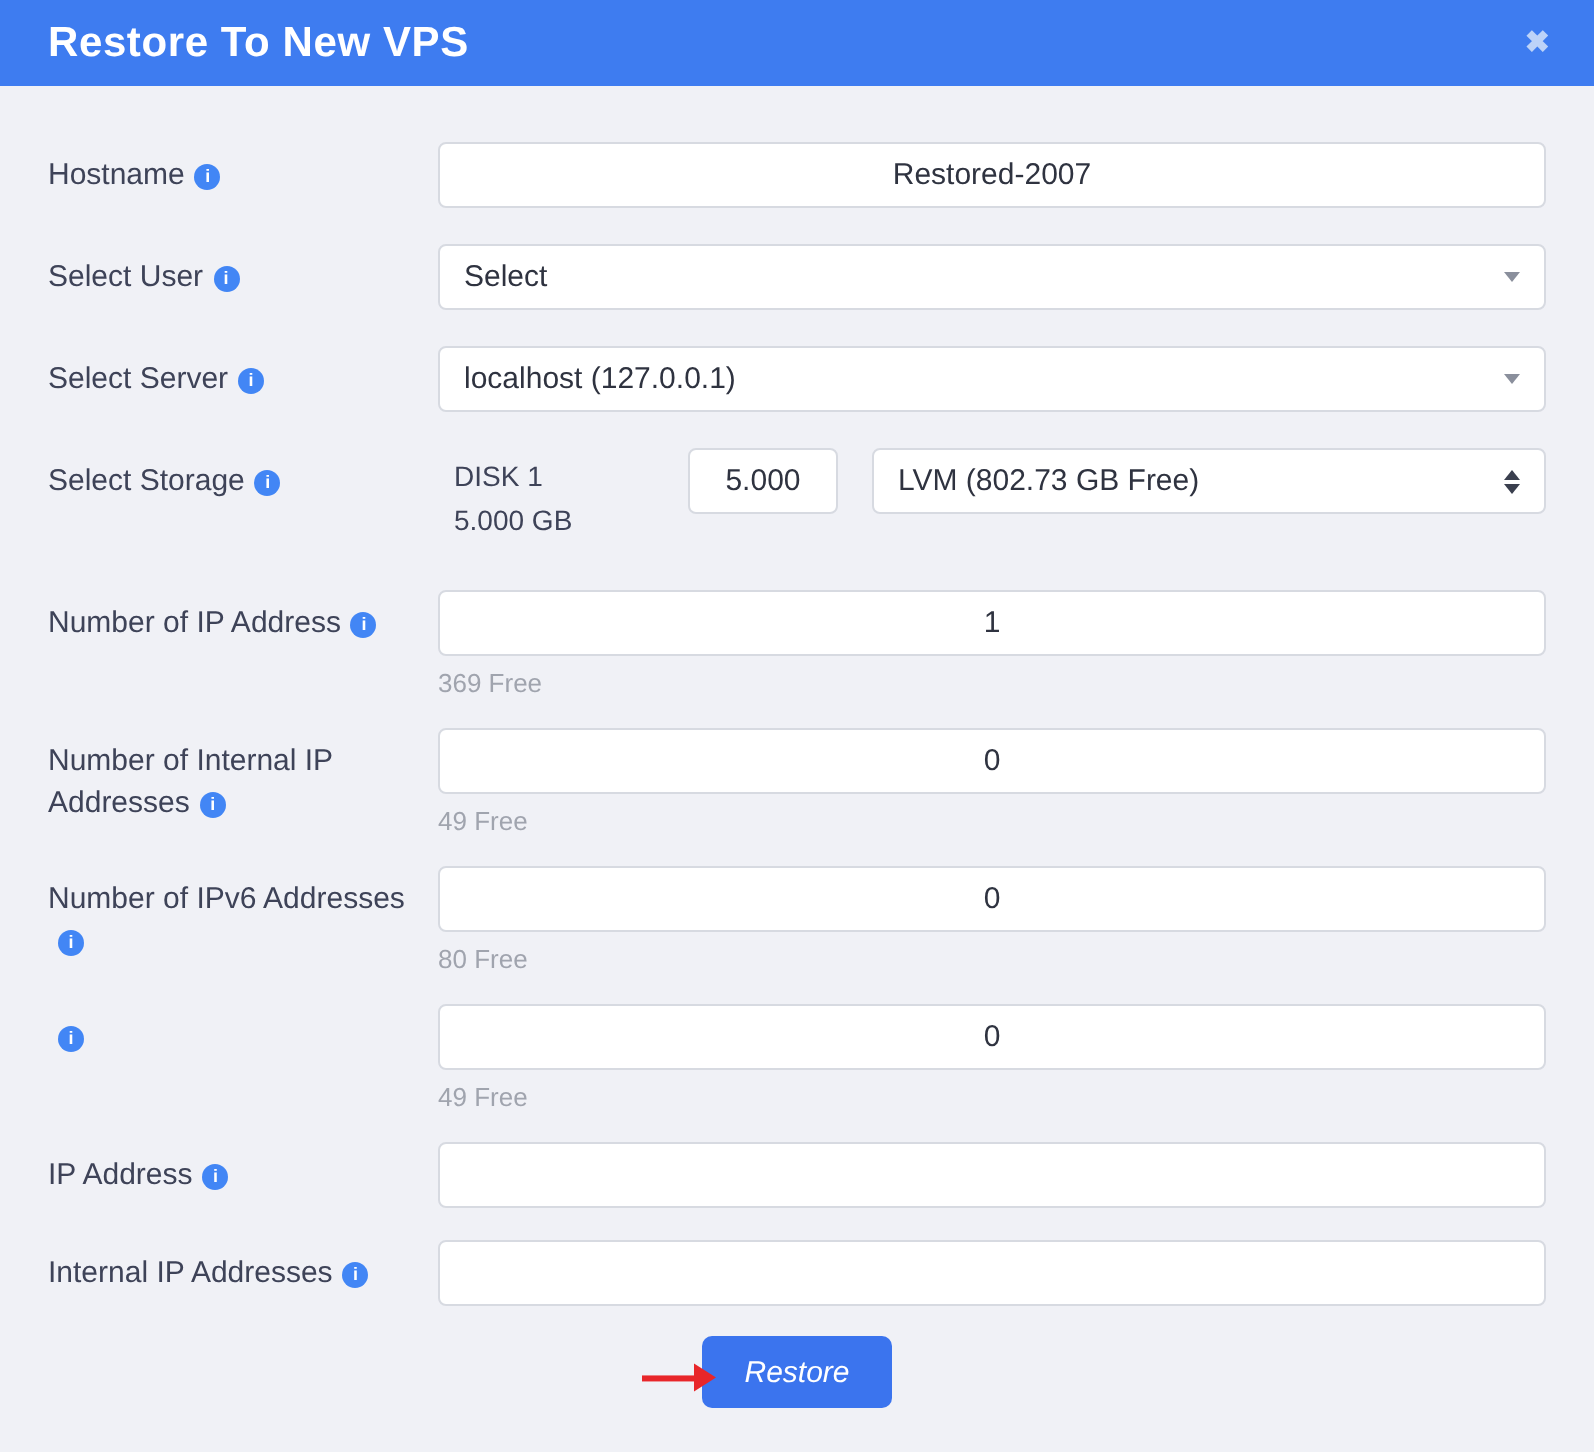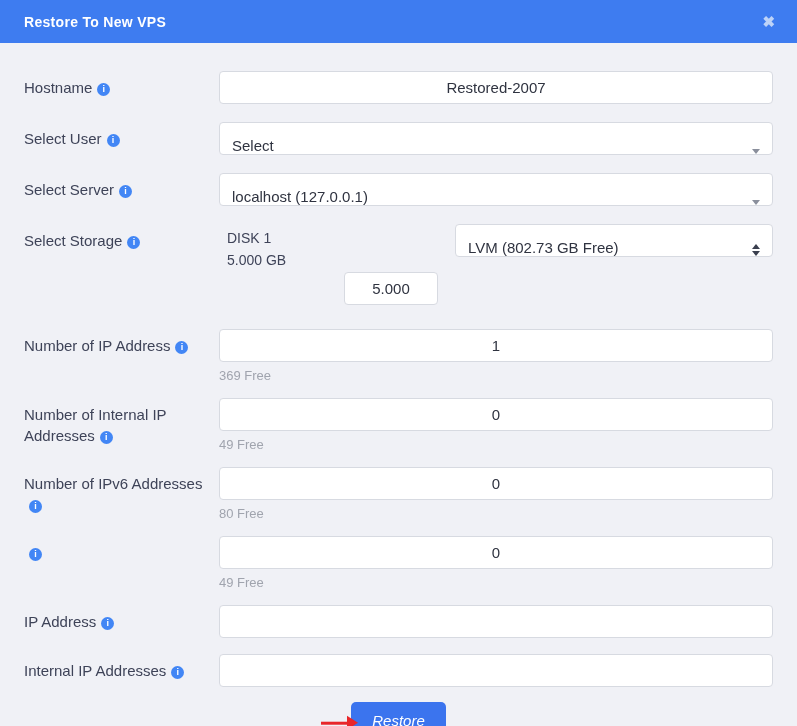--- a/index.html
+++ b/index.html
@@ -10,41 +10,41 @@
     --info-blue:#4286f5;
     --label-color:#3e4358;
     --helper-gray:#a0a4ae;
     --input-border:#d7dae1;
   }
   *{margin:0;padding:0;box-sizing:border-box;}
   html,body{background:#fff;}
   body{font-family:"Liberation Sans",sans-serif;}
   .modal{width:797px;height:726px;background:var(--body-bg);position:relative;overflow:hidden;}
   .modal-header{height:43px;background:var(--header-bg);display:flex;align-items:center;justify-content:space-between;padding:0 22px 0 24px;}
-  .modal-title{color:#ffffff;font-weight:bold;font-size:14px;letter-spacing:.3px;}
+  .modal-title{color:#ffffff;font-weight:bold;font-size:21px;letter-spacing:.3px;}
   .close{color:#bdd3f8;font-size:15px;font-weight:bold;cursor:pointer;line-height:1;}
   .modal-body{padding:28px 24px 0 24px;}
   .row{display:grid;grid-template-columns:195px 1fr;margin-bottom:18px;}
   .row.has-helper{margin-bottom:14px;}
   .row.row-storage{margin-bottom:24px;}
   .row.row-ip{margin-bottom:16px;}
   .row.row-internal-ip{margin-bottom:15px;}
   .label{font-size:15px;color:var(--label-color);line-height:21px;padding-top:6px;padding-right:14px;}
   .info-icon{display:inline-block;width:13px;height:13px;background:var(--info-blue);border-radius:50%;color:#fff;font-size:9px;font-weight:bold;text-align:center;line-height:13px;margin-left:5px;vertical-align:1px;cursor:pointer;}
   .info-icon::before{content:"i";}
   .text-input{width:100%;height:33px;border:1px solid var(--input-border);border-radius:4px;background:#fff;padding:0 12px;font-size:15px;color:#2f3340;font-family:inherit;outline:none;text-align:center;}
-  .select-box{height:33px;border:1px solid var(--input-border);border-radius:4px;background:#fff;display:flex;align-items:flex-end;justify-content:space-between;padding:0 12px;font-size:15px;color:#2f3340;cursor:pointer;}
+  .select-box{height:33px;border:1px solid var(--input-border);border-radius:4px;background:#fff;display:flex;align-items:center;justify-content:space-between;padding:0 12px;font-size:15px;color:#2f3340;cursor:pointer;}
   .caret-down{width:0;height:0;border-left:4px solid transparent;border-right:4px solid transparent;border-top:5px solid #8a8f9c;}
   .stepper-icon{display:flex;flex-direction:column;align-items:center;gap:2px;}
   .stepper-icon .tri-up{width:0;height:0;border-left:4px solid transparent;border-right:4px solid transparent;border-bottom:5px solid #3a3f4e;}
   .stepper-icon .tri-down{width:0;height:0;border-left:4px solid transparent;border-right:4px solid transparent;border-top:5px solid #3a3f4e;}
   .helper{font-size:13px;color:var(--helper-gray);margin-top:5px;line-height:17px;}
   .storage-control{display:flex;align-items:flex-start;}
   .disk-info{width:125px;padding-left:8px;padding-top:3px;font-size:14px;color:var(--label-color);line-height:22px;}
-  .size-input{width:94px;margin-right:17px;flex:none;margin-top:48px;}
+  .size-input{width:75px;margin-right:17px;flex:none;}
   .storage-select{flex:1;}
   .footer{position:relative;height:36px;margin-top:15px;display:flex;justify-content:center;}
   .restore-btn{background:var(--accent);color:#fff;border:none;border-radius:5px;font-size:15px;height:36px;padding:0 21px;font-family:inherit;cursor:pointer;font-style:italic;}
   .annotation{position:absolute;right:calc(50% + 41px);top:50%;transform:translateY(-46%);display:flex;align-items:center;}
   .annotation-box{border:3px solid var(--annotation-red);border-radius:8px;color:var(--annotation-red);font-size:15px;line-height:1;padding:5px 9px 6px 9px;white-space:nowrap;}
   .arrow-line{width:26px;height:3px;background:var(--annotation-red);margin-top:4px;}
   .arrow-head{width:0;height:0;border-top:7px solid transparent;border-bottom:7px solid transparent;border-left:11px solid var(--annotation-red);margin-top:4px;}
 </style>
 </head>
 <body>

